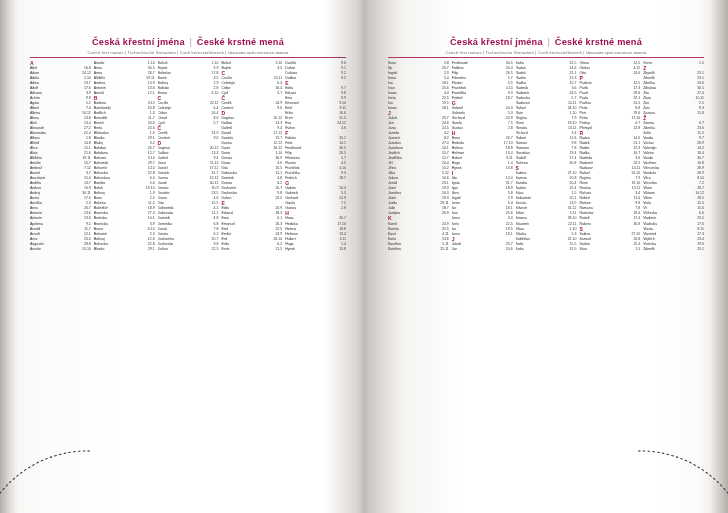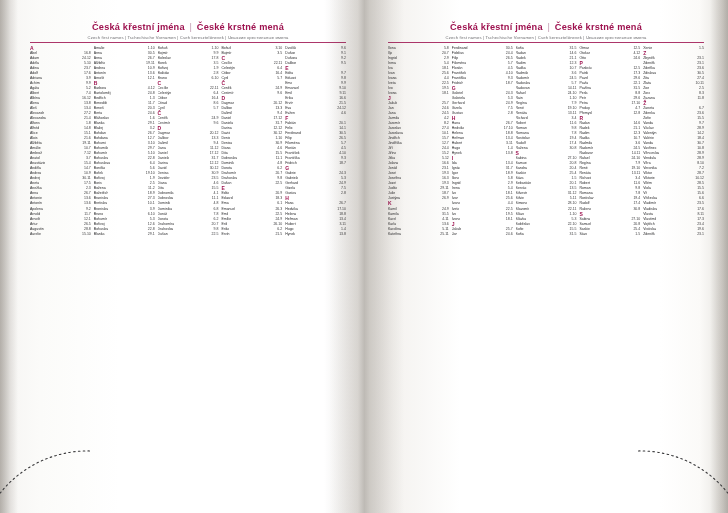--- a/index.html
+++ b/index.html
@@ -31,21 +31,21 @@
   .edge-shadow-left{position:absolute;left:0;top:0;width:18px;height:513px;background:linear-gradient(90deg,rgba(80,70,60,.30),rgba(0,0,0,0));pointer-events:none;}
   .edge-shadow-right{position:absolute;right:0;top:0;width:18px;height:513px;background:linear-gradient(270deg,rgba(80,70,60,.30),rgba(0,0,0,0));pointer-events:none;}
 
   
   .title{
     text-align:center;
     font-size:9.2px;
     font-weight:bold;
     letter-spacing:.2px;
     color:#9e1350;
-    margin:0 0 3px 0;
+    margin:15px 0 3px 0;
     white-space:nowrap;
   }
   .title .sep{color:#c19bb0;font-weight:normal;padding:0 2px;}
   .subtitle{
     text-align:center;
     font-size:4.2px;
     color:#6d6d70;
     letter-spacing:.15px;
     margin:0 0 2px 0;
     white-space:nowrap;

